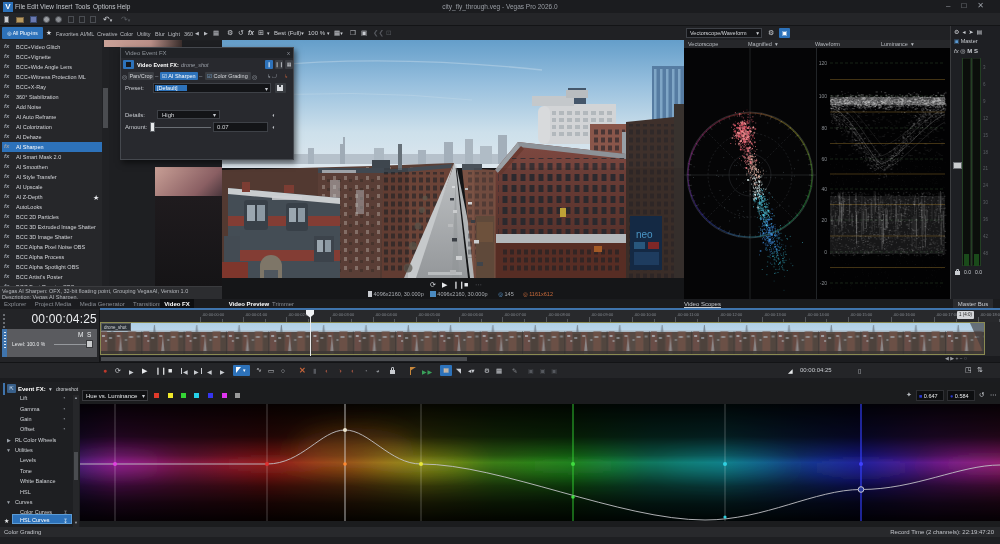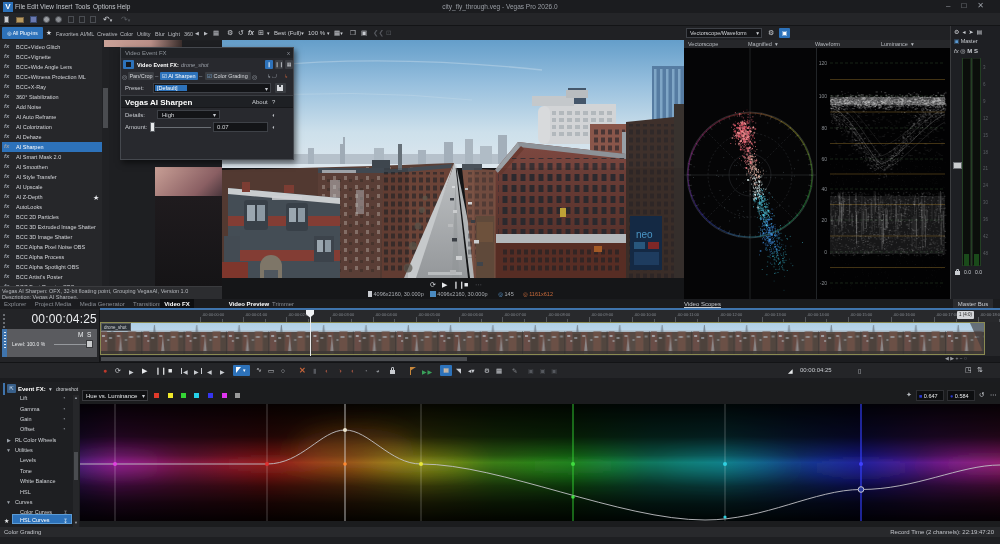--- a/index.html
+++ b/index.html
@@ -395,25 +395,20 @@
     <div class="abs" style="left:32px;top:1px;width:118px;height:10px;background:#131417;border:1px solid #3e4147;">
       <div class="abs" style="left:1px;top:1px;width:32px;height:6px;background:#2d72ba;color:#fff;font-size:5.5px;line-height:6px;padding-left:2px;">[Default]</div>
       <span class="abs" style="right:2px;top:1px;font-size:6px;color:#c9ccd1;">▾</span>
     </div>
     <div class="abs" style="left:154px;top:1px;width:11px;height:10px;background:#3a3d42;border-radius:1px;">
           <div class="abs" style="left:2px;top:2px;width:6px;height:6px;background:#d8dade;"></div>
           <div class="abs" style="left:4px;top:2px;width:2px;height:2px;background:#3a3d42;"></div>
         </div>
   </div>
 
-  <div class="abs" style="left:0;top:47px;width:172px;height:13px;background:#1e2024;border-top:1px solid #3a3d42;border-bottom:1px solid #16171a;">
-    <span class="abs" style="left:4px;top:1.5px;font-size:8px;font-weight:bold;color:#fff;">Vegas AI Sharpen</span>
-    <span class="abs" style="left:131px;top:3px;font-size:6px;color:#c9ccd1;">About</span>
-    <span class="abs" style="left:151px;top:3px;font-size:6px;color:#c9ccd1;">?</span>
-  </div>
 
   <div class="abs" style="left:0;top:61px;width:172px;height:12px;">
     <span class="abs" style="left:4px;top:3px;font-size:6px;color:#c9ccd1;">Details:</span>
     <div class="abs" style="left:36px;top:1px;width:63px;height:9px;background:#131417;border:1px solid #3e4147;color:#d4d6da;font-size:6px;line-height:8px;padding-left:4px;">High<span class="abs" style="right:3px;top:0px;color:#c9ccd1;">▾</span></div>
     <span class="abs" style="left:151px;top:2.5px;font-size:5.5px;color:#c9ccd1;">◐</span>
   </div>
 
   <div class="abs" style="left:0;top:73px;width:172px;height:13px;">
     <span class="abs" style="left:4px;top:3px;font-size:6px;color:#c9ccd1;">Amount:</span>
     <div class="abs" style="left:30px;top:6px;width:60px;height:1px;background:#6a6e74;"></div>

